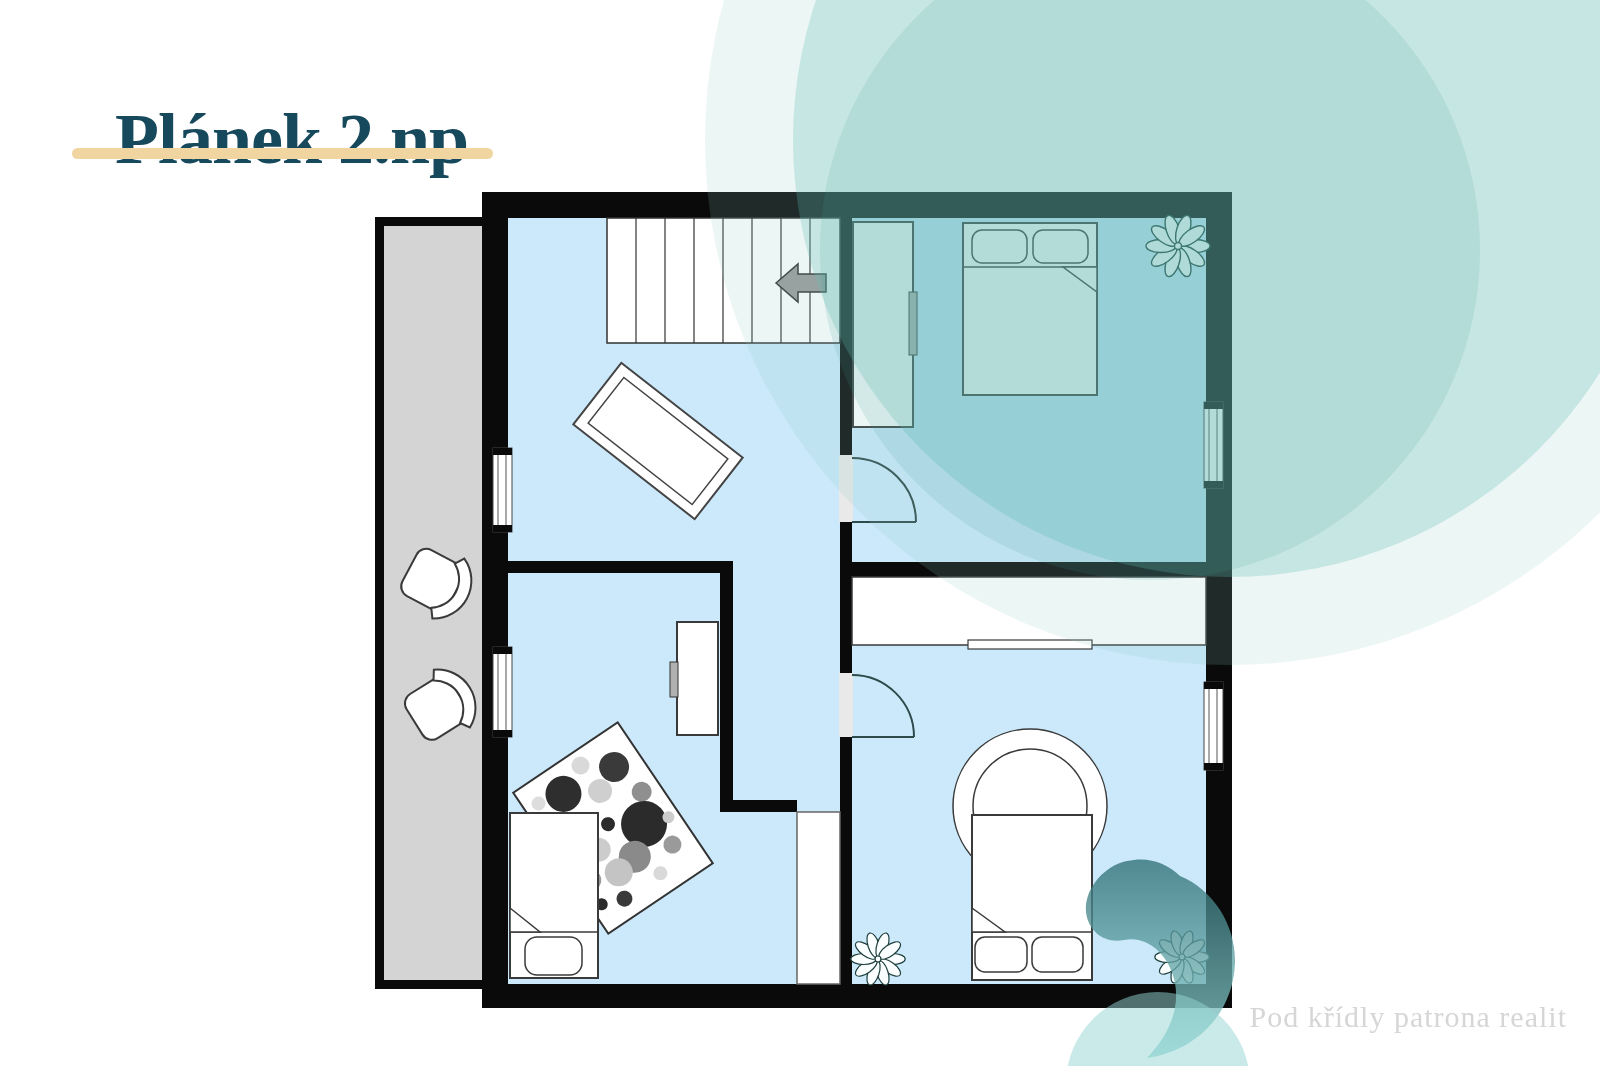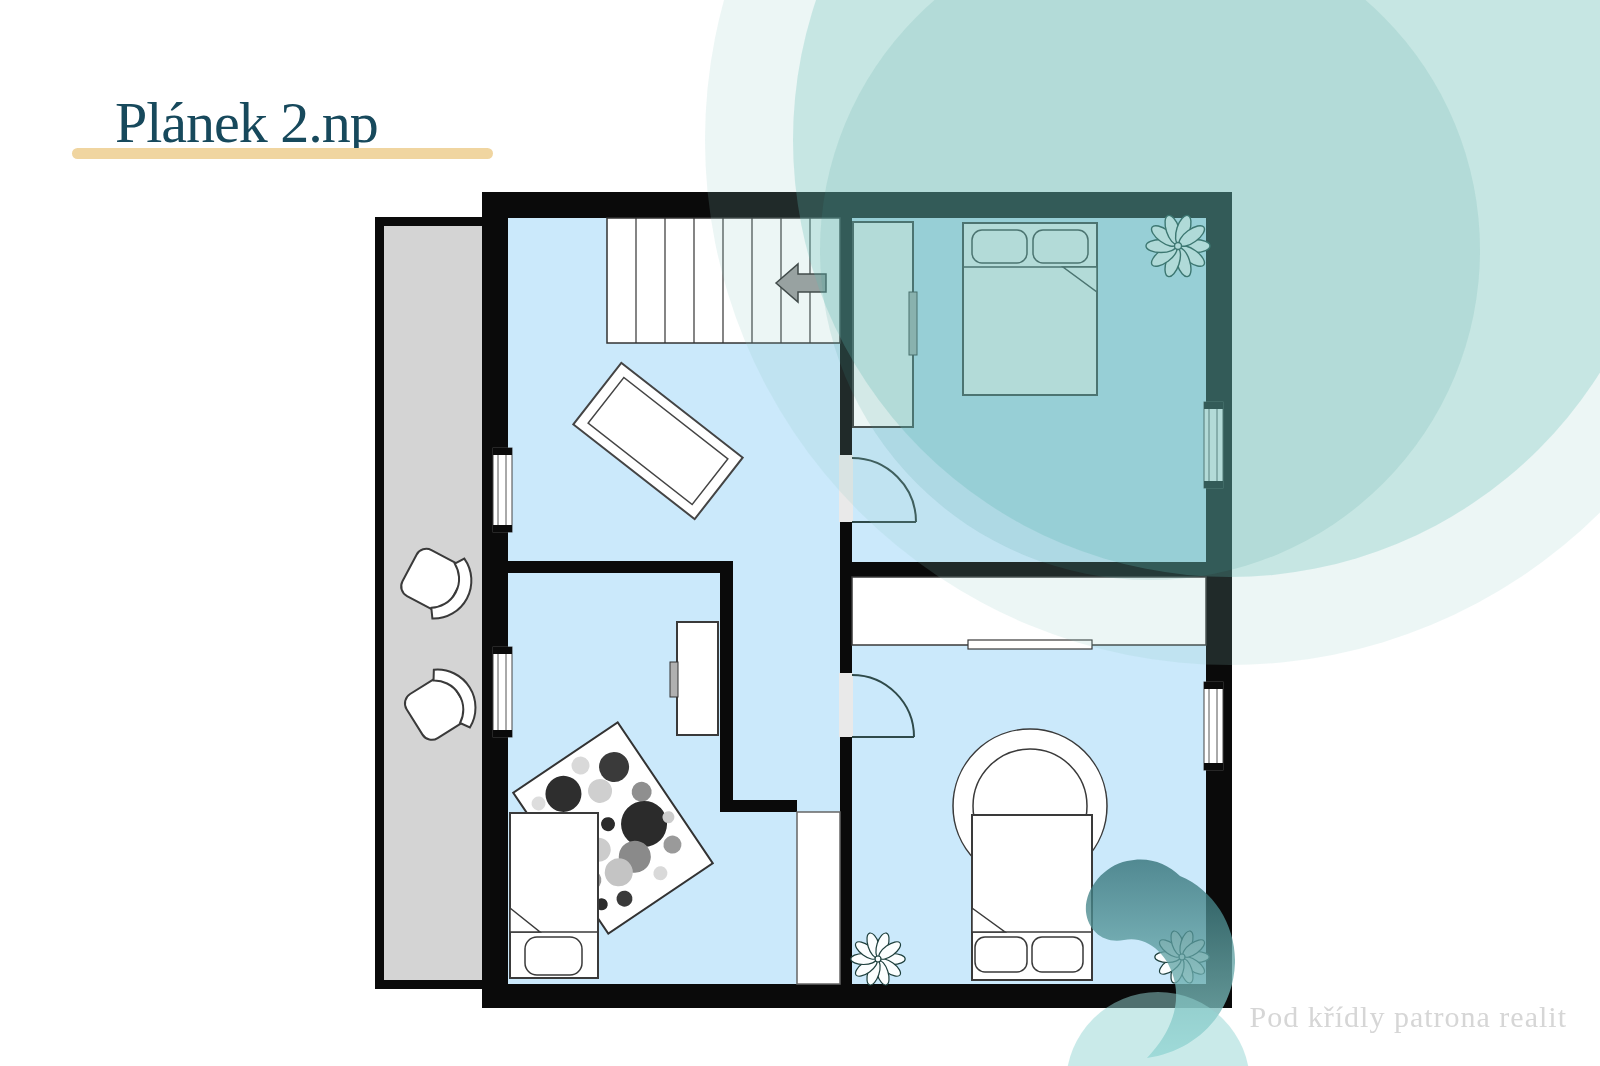--- a/index.html
+++ b/index.html
@@ -3,21 +3,21 @@
 <meta charset="utf-8">
 <style>
   html,body{margin:0;padding:0;}
   body{
     width:1600px;height:1066px;position:relative;overflow:hidden;
     background:#ffffff;
     font-family:"Liberation Serif", serif;
   }
   .page-title{
     position:absolute;left:115px;top:50px;
-    font-size:58px;font-weight:normal;letter-spacing:-1px;
+    font-size:72px;font-weight:bold;letter-spacing:-1px;
     color:var(--c-title,#17495c);
   }
   .title-underline{
     position:absolute;left:72px;top:148px;width:421px;height:11px;
     border-radius:6px;background:var(--c-underline,#f0d5a0);
   }
   .watermark{
     position:absolute;right:33px;top:1000px;
     font-size:30px;color:var(--c-watermark,#d6d6d6);
     letter-spacing:1px;z-index:30;

